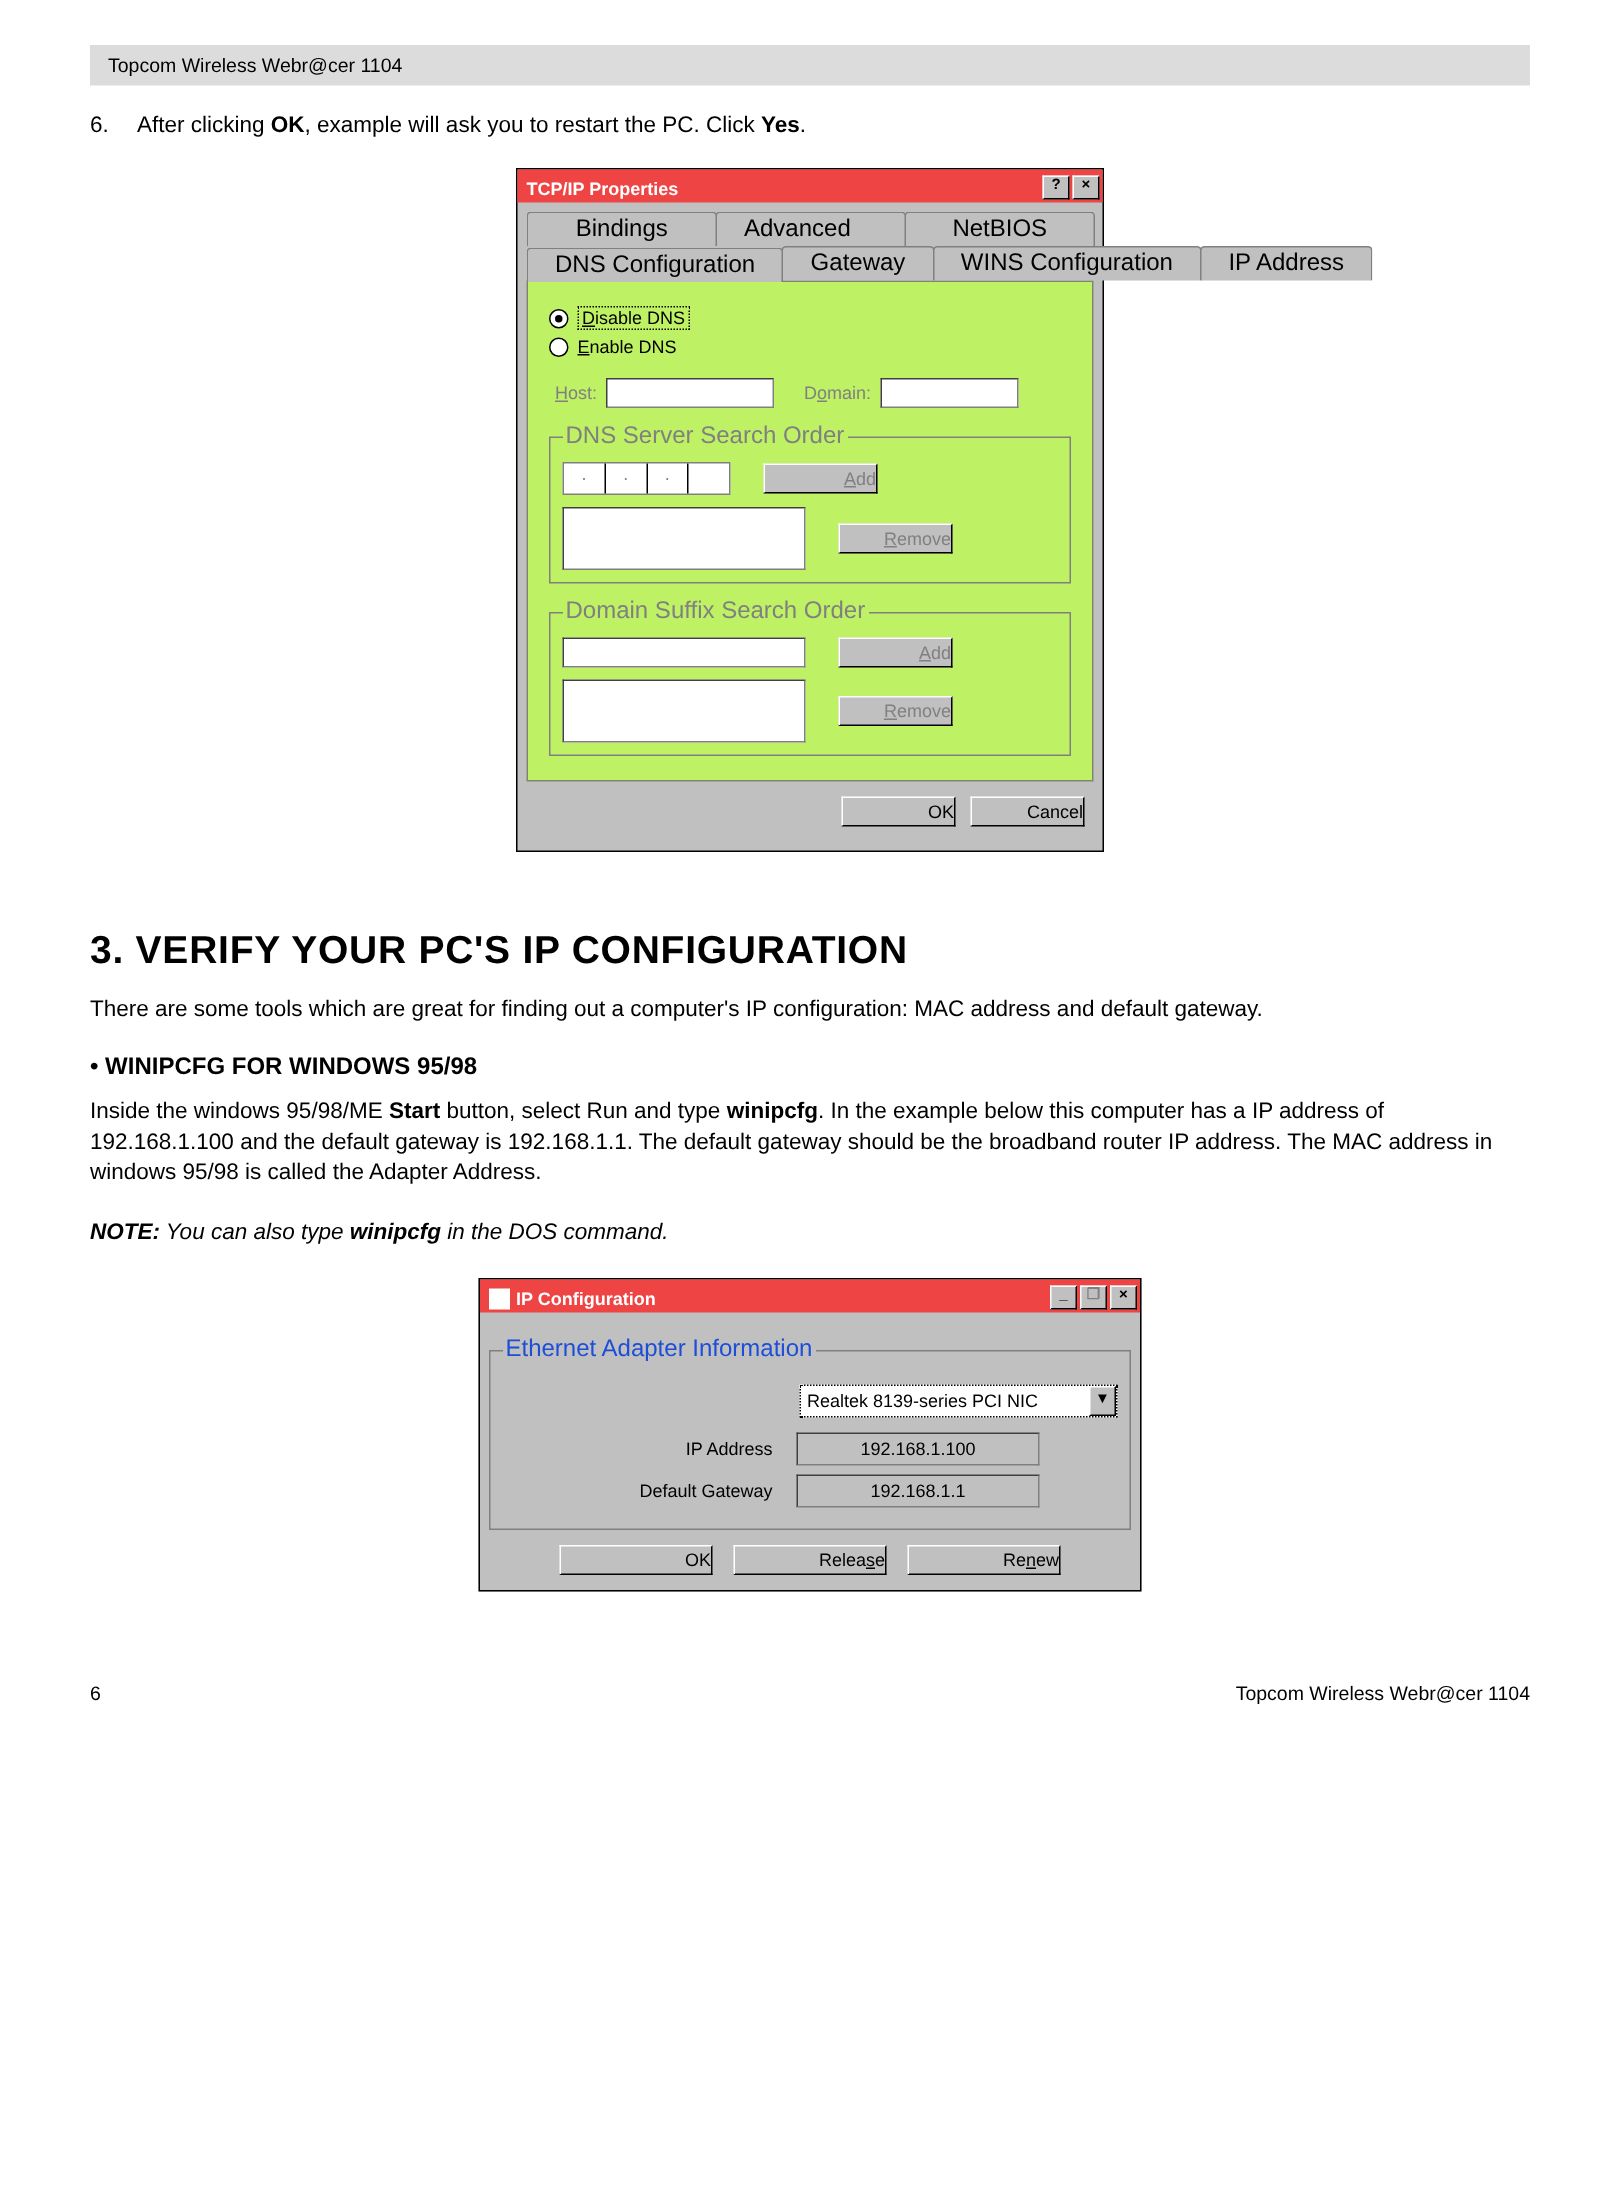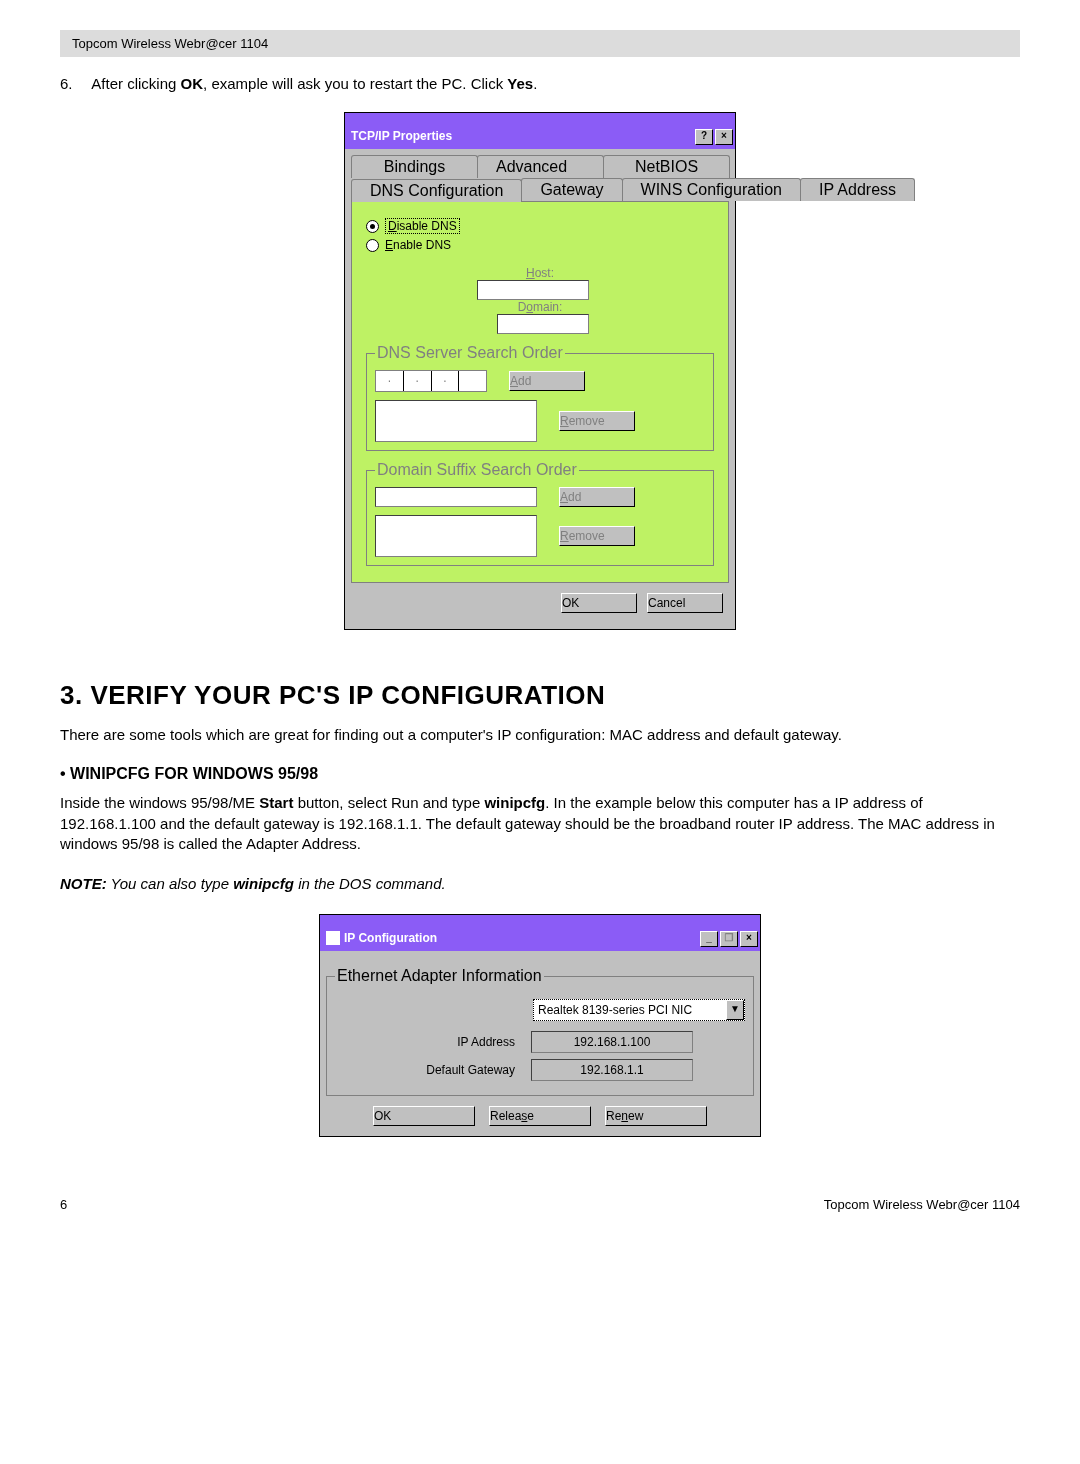--- a/index.html
+++ b/index.html
@@ -26,25 +26,25 @@
   .dlg {
     margin: 0 auto;
     border: 1px solid #000;
     background: #c0c0c0;
     font-family: "MS Sans Serif", Tahoma, sans-serif;
     font-size: 12px;
   }
   
   .titlebar {
     display: flex;
-    align-items: flex-start;
-    background: #8b5cf6;
+    align-items: flex-end;
+    background: #ef4444;
     color: #fff;
     font-weight: bold;
-    padding: 16px 2px 2px 6px;
+    padding: 2px 2px 2px 6px;
     height: 18px;
   }
   .titlebar .ttl { flex: 1; }
   .titlebar .tbbtn {
     width: 16px; height: 14px;
     background: #c0c0c0;
     border: 1px solid #fff;
     border-right-color:#000; border-bottom-color:#000;
     margin-left: 2px;
     font-size: 10px; font-weight: bold;
@@ -92,29 +92,29 @@
     background:#fff; border:1px solid #808080;
     border-top-color:#404040; border-left-color:#404040;
     height:18px; display:inline-block;
   }
   .btn9x {
     background:#c0c0c0;
     border:1px solid #fff;
     border-right-color:#000; border-bottom-color:#000;
     padding:2px 0;
     font-size:12px;
-    text-align:left;
+    text-align:right;
     display:inline-block;
   }
   .btn9x.dis { color:#808080; }
   .iprow { display:flex; align-items:center; gap:8px; }
   .ipbox { display:flex; border:1px solid #808080; background:#fff; height:20px; width:110px; }
   .ipbox span { flex:1; border-right:1px solid #000; text-align:center; }
   .ipbox span:last-child { border-right:none; }
-  .row { display:flex; align-items:center; margin:6px 18px;flex-direction:column; }
+  .row { display:flex; align-items:center; margin:6px 4px; }
   .listbox {
     background:#fff; border:1px solid #808080;
     border-top-color:#404040; border-left-color:#404040;
     height:40px; width:160px;
   }
   .btncol { display:flex; flex-direction:column; gap:6px; margin-left:14px; }
   .dlg-buttons { display:flex; justify-content:flex-end; gap:10px; padding:10px 6px; }
   .dlg-buttons .btn9x { width:74px; color:#000; }
 
   h2.section {
@@ -259,21 +259,21 @@
 <div class="dlg ipdlg">
   <div class="titlebar">
     <span style="width:14px;height:14px;background:#fff;margin-right:4px;display:inline-block"></span>
     <span class="ttl">IP Configuration</span>
     <span class="tbbtn">_</span>
     <span class="tbbtn dis">❐</span>
     <span class="tbbtn">×</span>
   </div>
   <div class="dlg-body">
     <fieldset style="color:#000">
-      <legend style="color:#000000">Ethernet Adapter Information</legend>
+      <legend style="color:#1d4ed8">Ethernet Adapter Information</legend>
       <div class="ipselect">
         <span class="seltxt">Realtek 8139-series PCI NIC</span>
         <span class="selbtn">▼</span>
       </div>
       <div id="kvrows">
           <div class="kv">
             <div class="k">IP Address</div>
             <div class="v">192.168.1.100</div>
           </div>
           <div class="kv">

